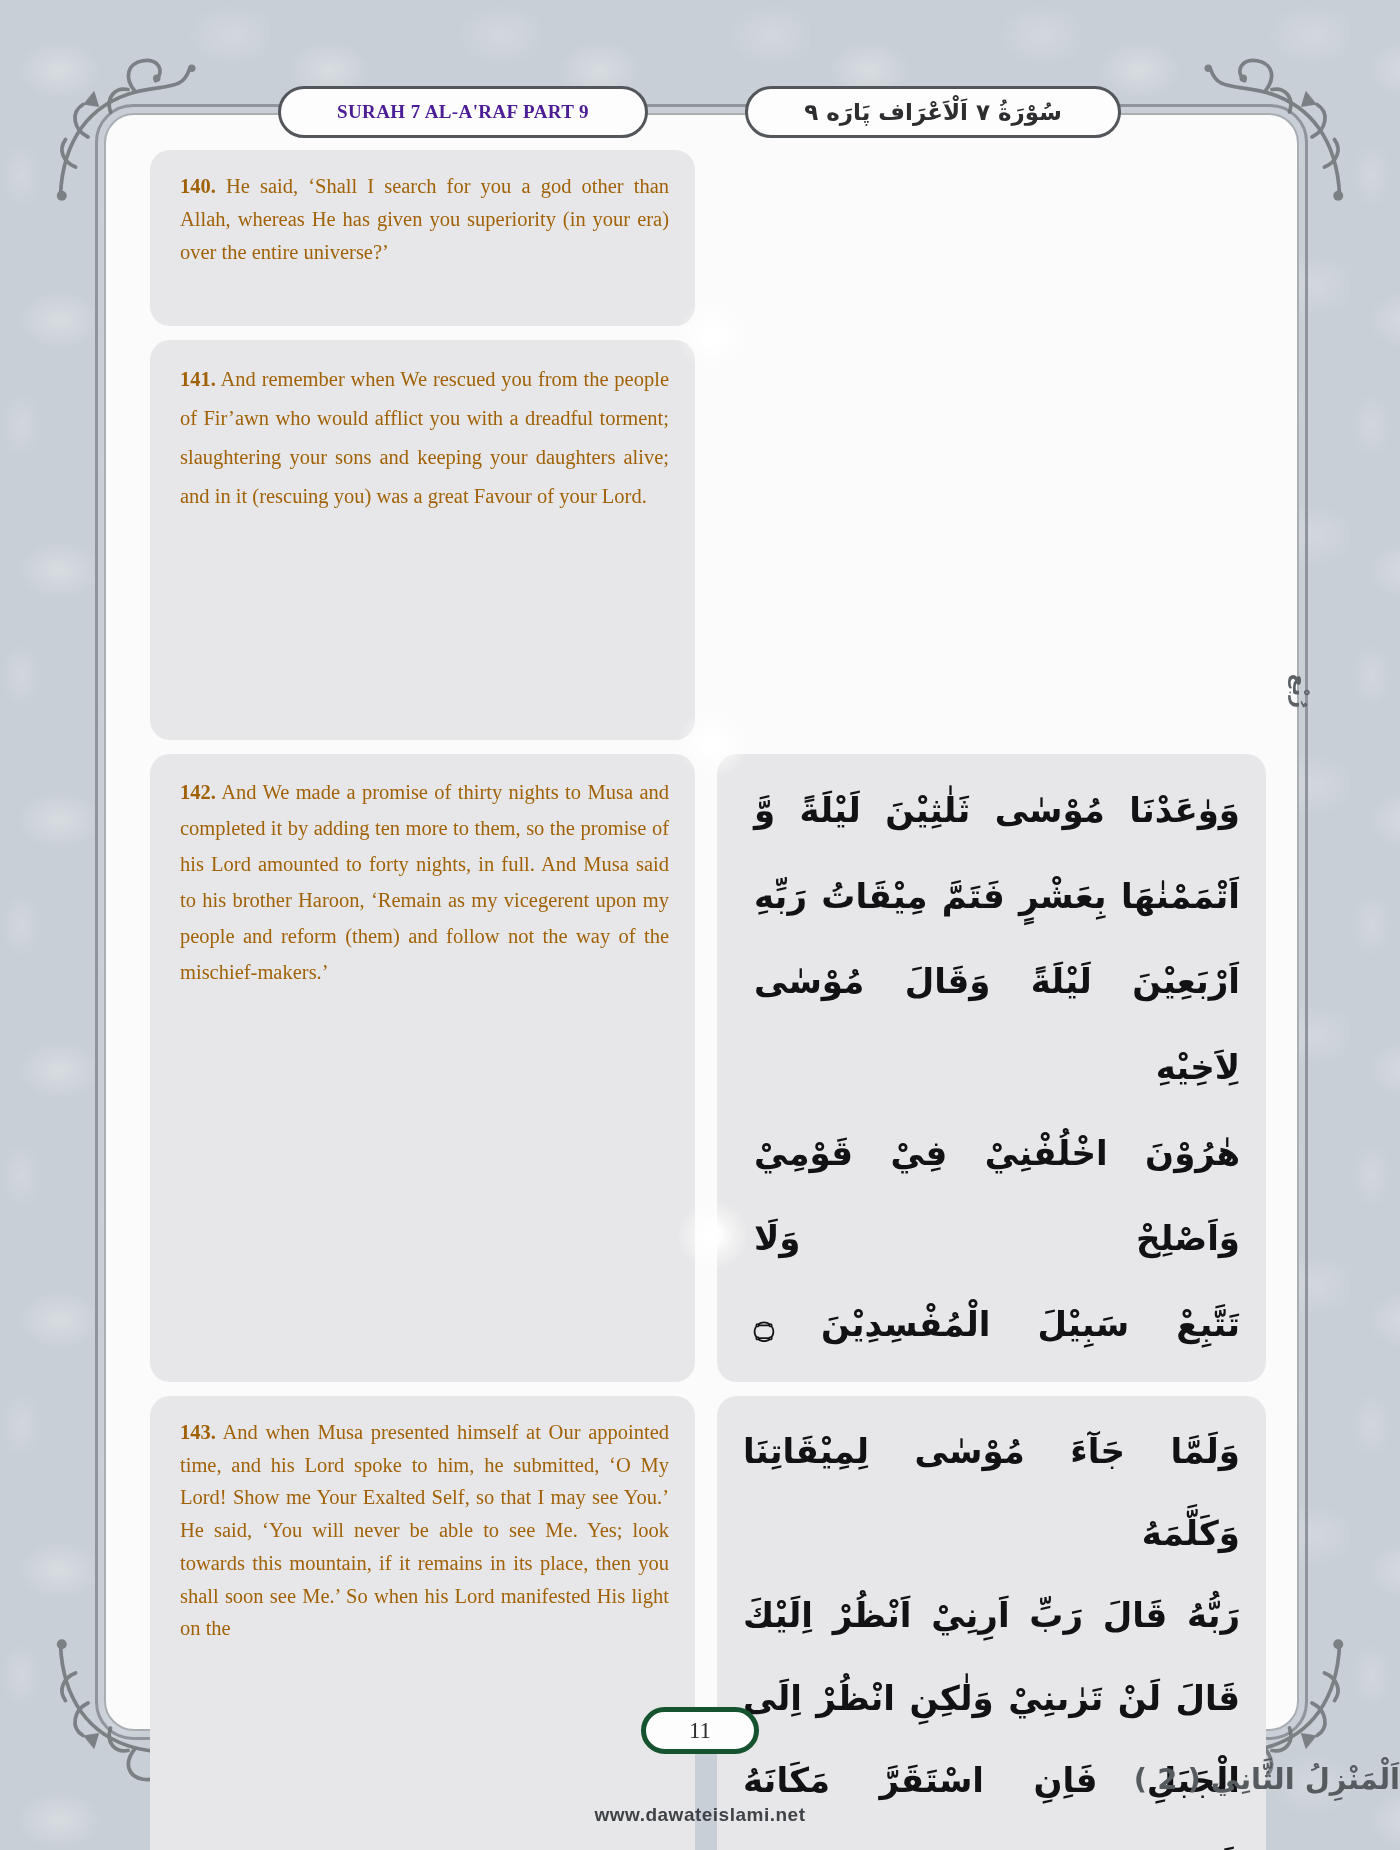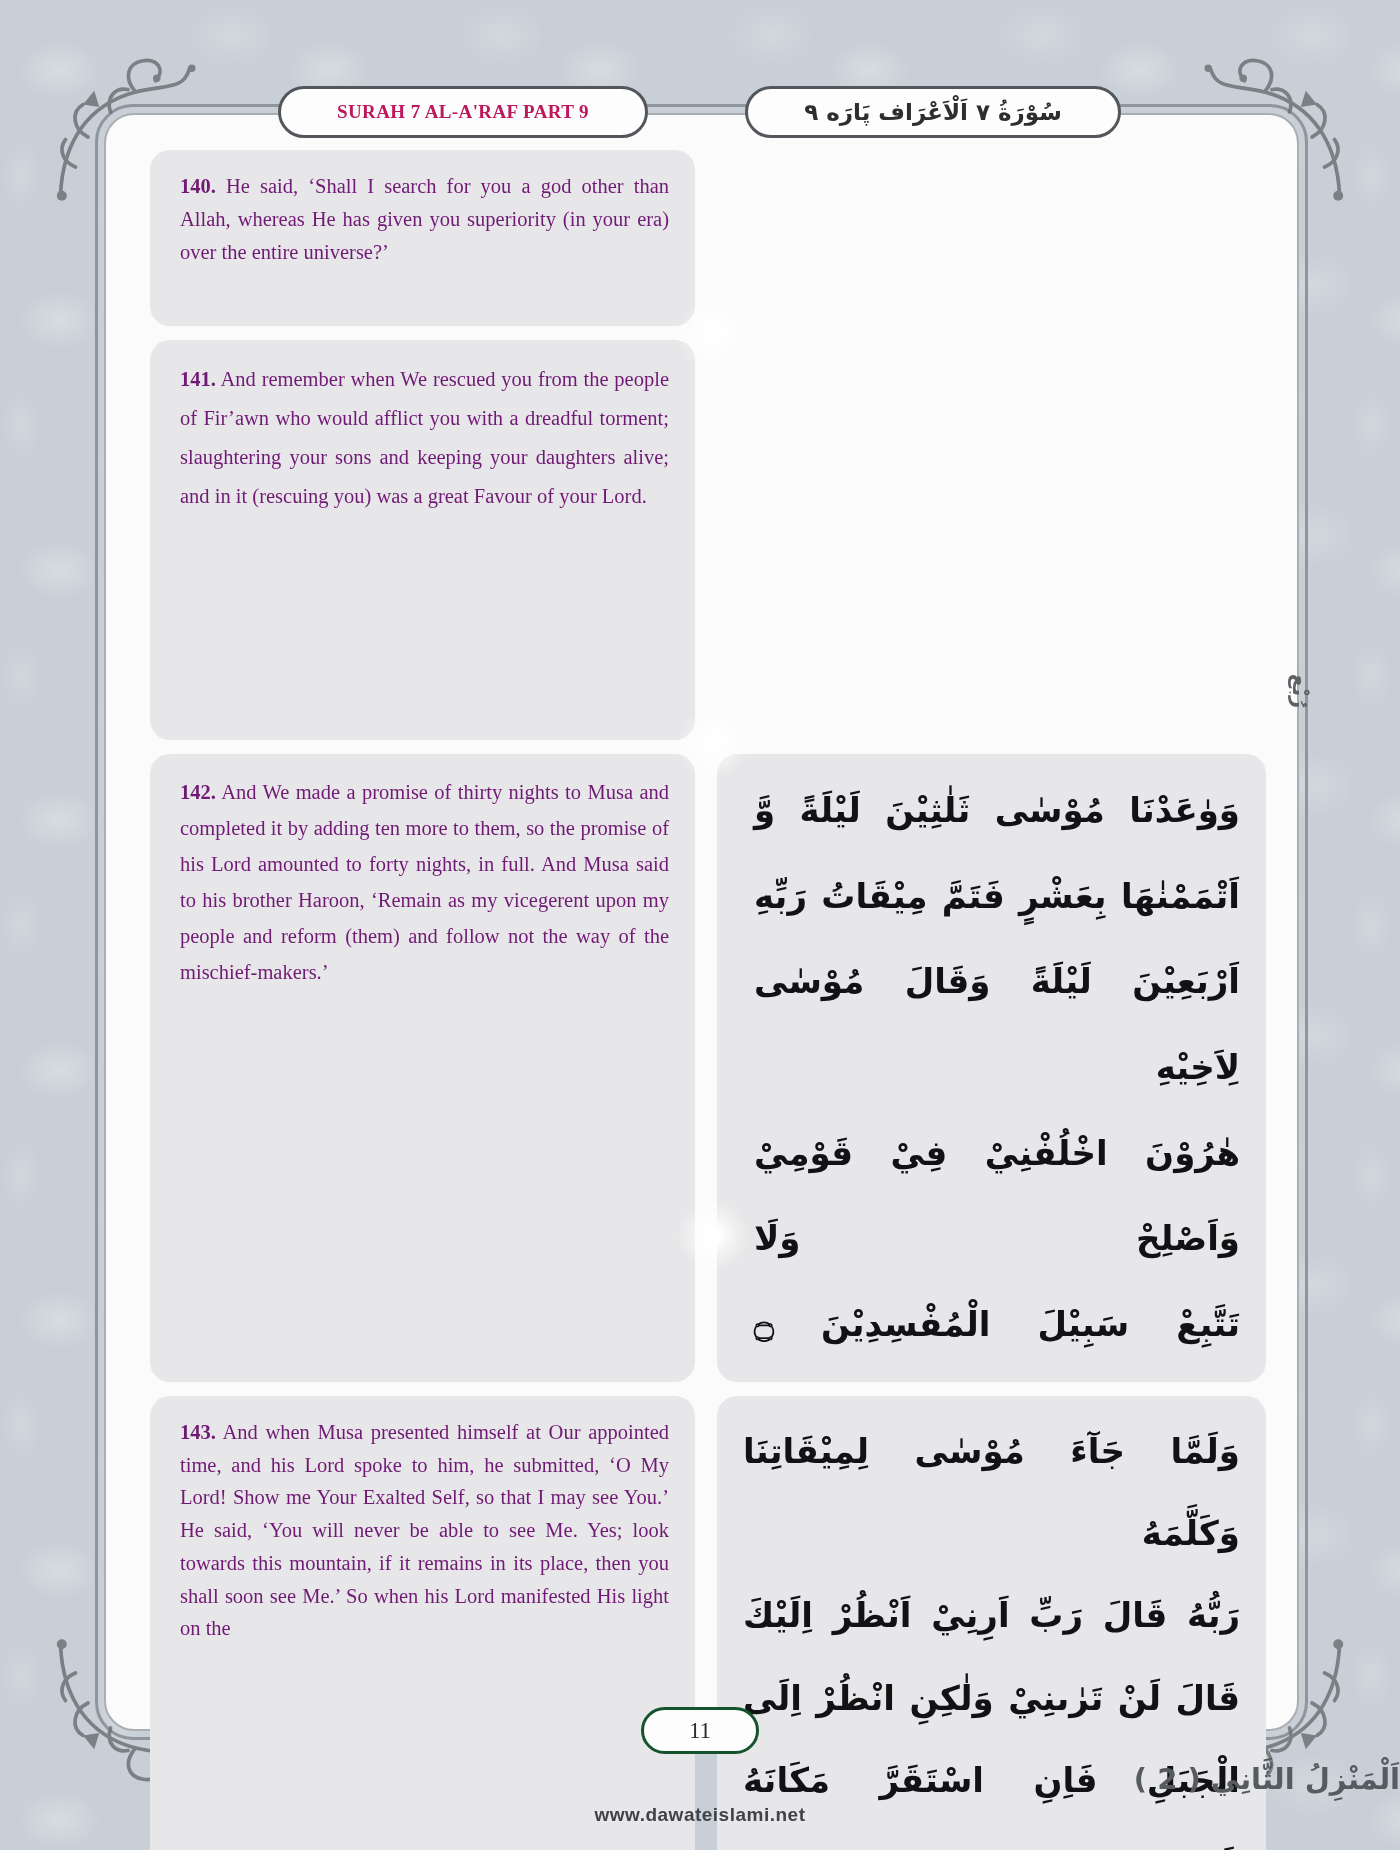--- a/index.html
+++ b/index.html
@@ -38,37 +38,37 @@
   .pill{
     position:absolute;top:86px;height:52px;background:#fdfdfd;
     border:3px solid #53575b;border-radius:28px;
     display:flex;align-items:center;justify-content:center;
     box-sizing:border-box;z-index:5;
   }
   .pill-left{left:278px;width:370px;}
   .pill-right{left:745px;width:376px;}
   .pill-left span{
     font-family:"Liberation Serif", serif;font-weight:bold;font-size:19px;
-    letter-spacing:.4px;color:#be185d;
+    letter-spacing:.4px;color:#4c1d95;
   }
   .pill-right span{
     font-family:"DejaVu Sans", sans-serif;font-weight:bold;font-size:23px;
     color:#2e2e30;direction:rtl;text-align:center;
   }
 
   
   .content{
     position:absolute;left:150px;top:150px;width:1116px;
     display:flex;flex-direction:column;gap:14px;z-index:2;
   }
   .row{display:flex;gap:22px;align-items:stretch;}
   .block{background:#e7e7e9;border-radius:20px;box-sizing:border-box;}
   .eng{
     width:545px;padding:20px 26px 18px 30px;
-    font-family:"Liberation Serif", serif;font-size:20.5px;color:#701a75;
+    font-family:"Liberation Serif", serif;font-size:20.5px;color:#a16207;
     text-align:justify;
   }
   .vnum{font-weight:bold;}
   .ar{
     flex:1;padding:14px 26px 14px 26px;
     font-family:"DejaVu Sans", sans-serif;font-weight:bold;color:#121214;
     direction:rtl;white-space:pre-line;
     text-align:justify;text-align-last:justify;
     font-size:34px;
   }
@@ -87,21 +87,21 @@
   .rub{
     position:absolute;left:1312px;top:645px;width:92px;height:26px;
     transform:rotate(90deg);transform-origin:0 0;
     font-family:"DejaVu Sans", sans-serif;font-size:21px;font-weight:bold;
     color:#5c6165;direction:rtl;text-align:center;
   }
 
   
   .pagenum-pill{
     position:absolute;left:641px;top:1707px;width:118px;height:47px;
-    background:#fdfdfd;border:3px solid #14532d;border-radius:26px;
+    background:#fdfdfd;border:5px solid #14532d;border-radius:26px;
     display:flex;align-items:center;justify-content:center;box-sizing:border-box;z-index:6;
   }
   .pagenum-pill span{font-family:"Liberation Serif", serif;font-size:23px;color:#2e2e30;}
   .juz-label{
     position:absolute;left:0;top:1762px;width:1400px;
     font-family:"DejaVu Sans", sans-serif;font-weight:bold;font-size:29px;
     color:#565b60;direction:rtl;z-index:2;
   }
   .website{
     position:absolute;left:0;top:1804px;width:1400px;text-align:center;

